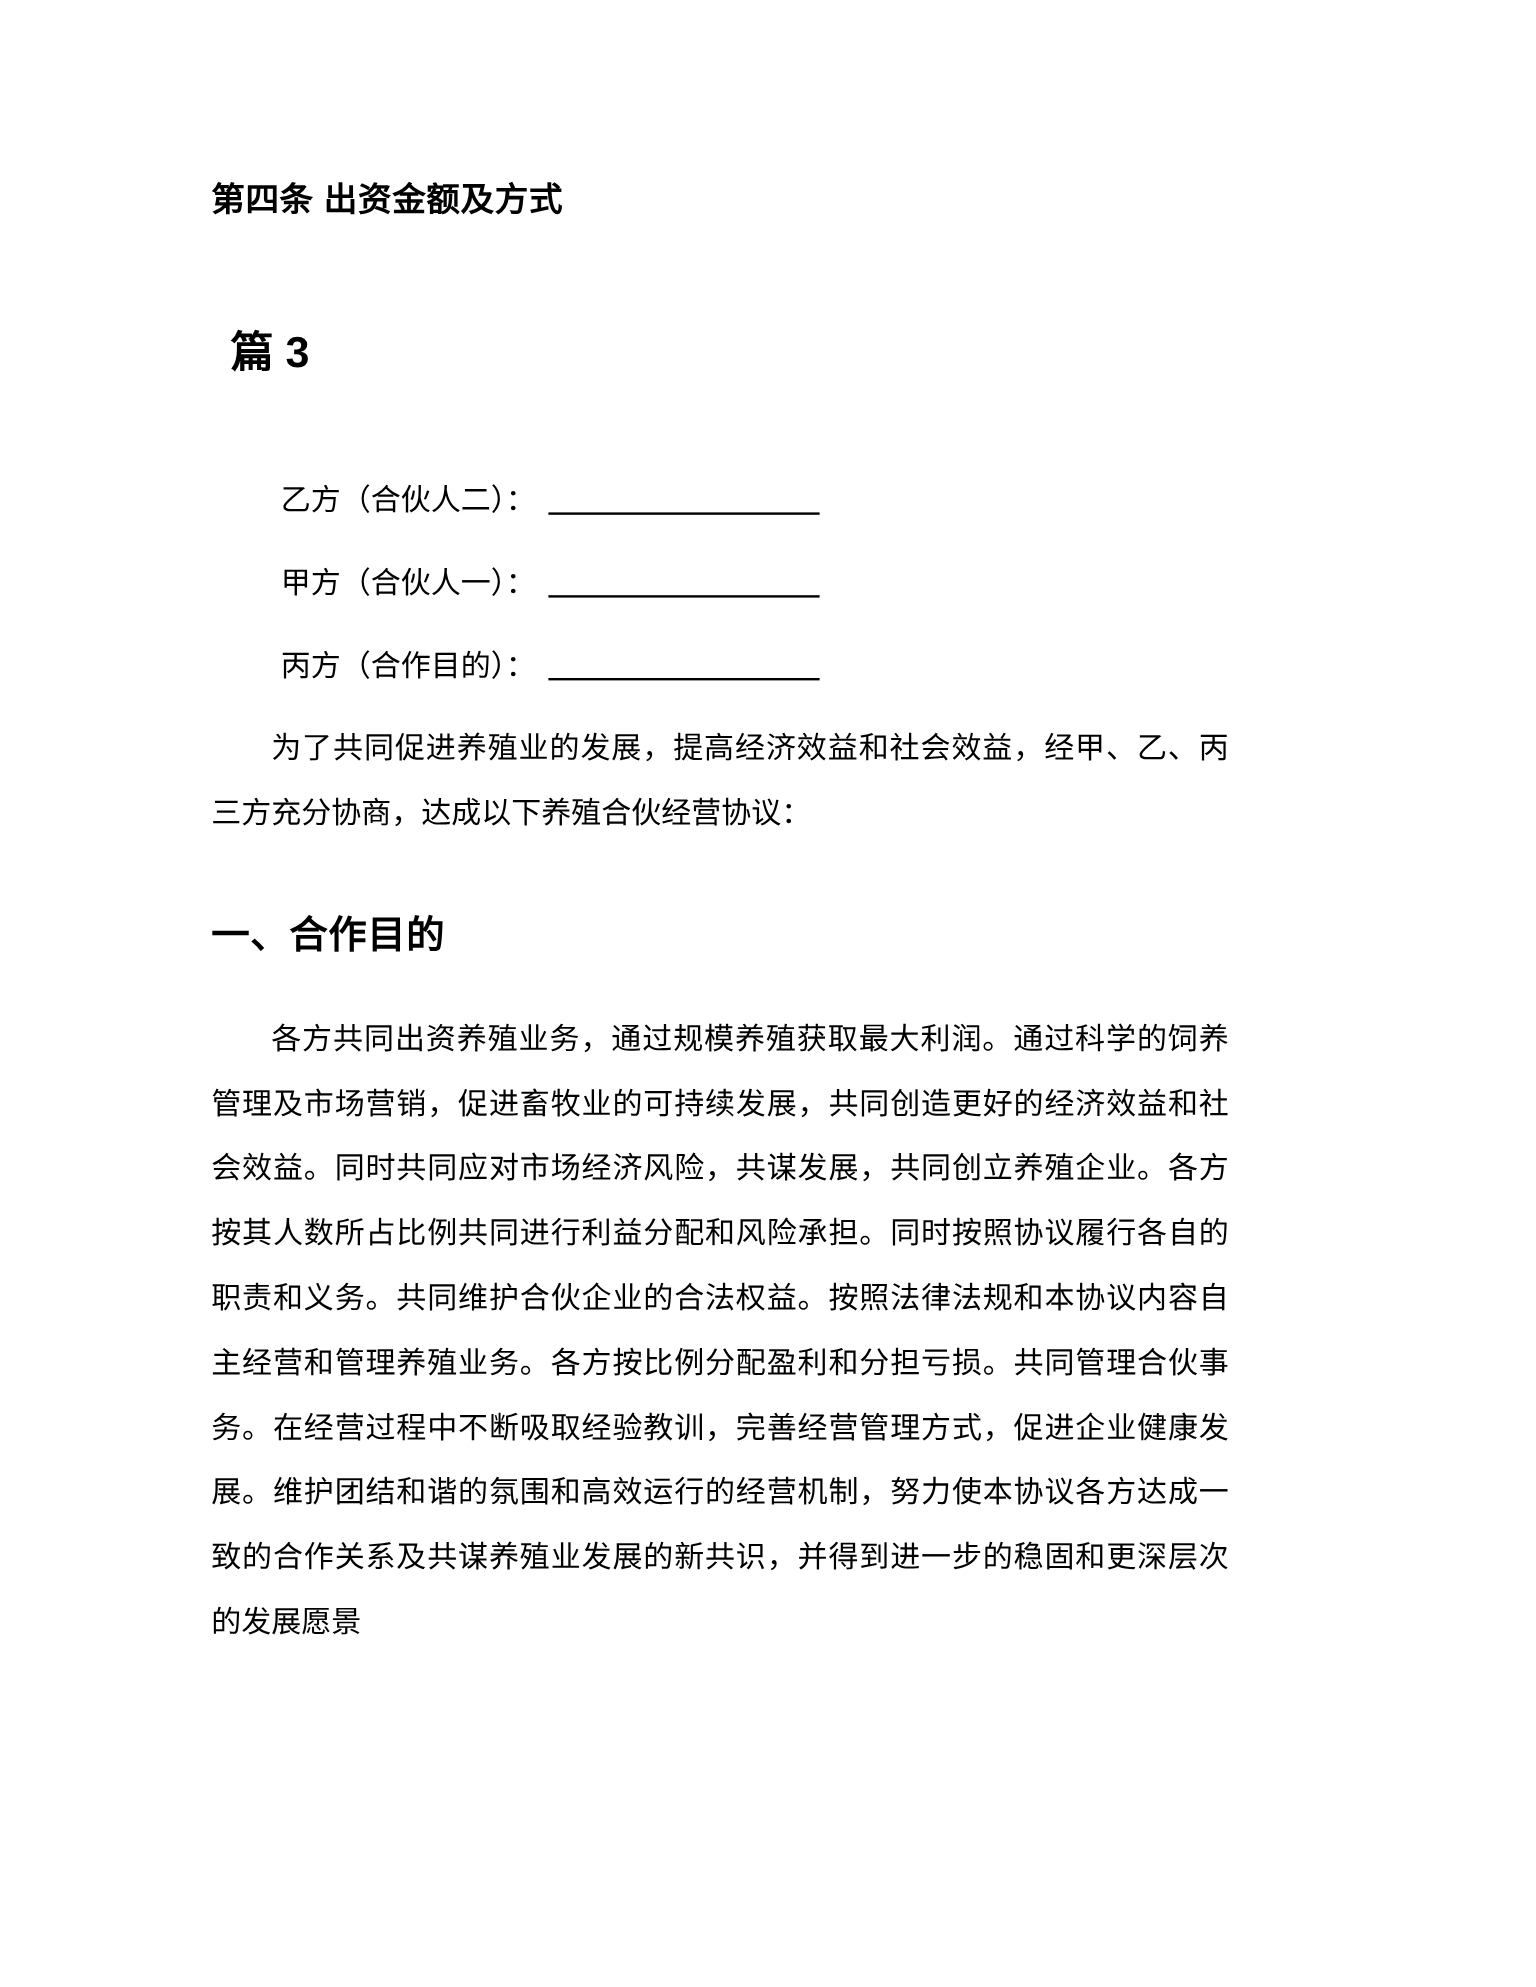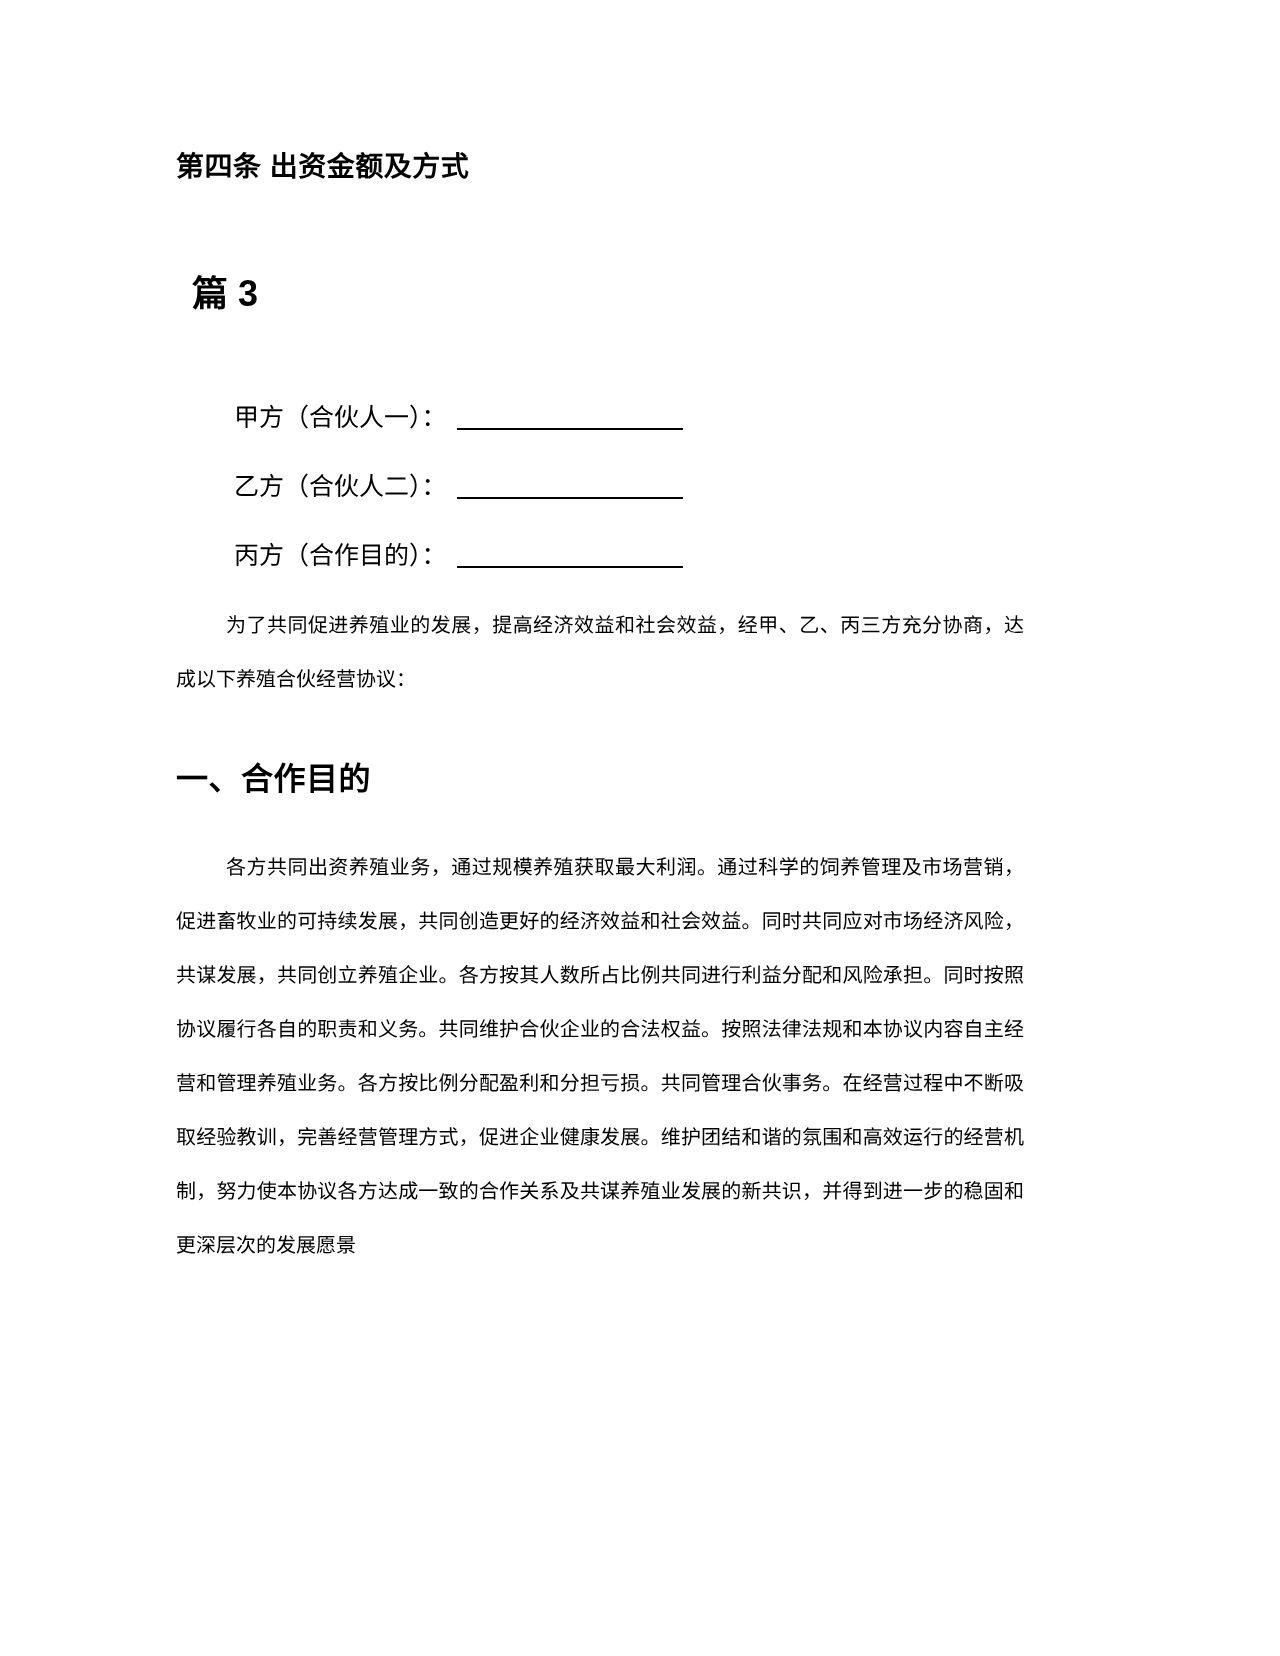--- a/index.html
+++ b/index.html
@@ -83,21 +83,21 @@
   .party-blank {
     display: inline-block;
     width: 226px;
     border-bottom: 2px solid #000000;
     vertical-align: -4px;
     margin-left: 10px;
   }
 
   
   .para {
-    font-size: 20px;
+    font-size: 25px;
     line-height: 54px;
     text-align: justify;
     text-justify: inter-character;
     text-indent: 50px;
     margin: 0;
     word-break: break-all;
     font-family: Liberation Serif, serif;
   }
 
   .para-intro {
@@ -114,25 +114,25 @@
 <div class="page">
   <div class="content">
 
     <h1 class="heading-clause">第四条 出资金额及方式</h1>
 
     <h2 class="heading-pian">篇 3</h2>
 
     <div class="party-block">
 
       <div class="party-line">
-        <span class="party-label">甲方（合伙人一）：</span><span class="party-blank"></span>
+        <span class="party-label">乙方（合伙人二）：</span><span class="party-blank"></span>
       </div>
 
       <div class="party-line">
-        <span class="party-label">乙方（合伙人二）：</span><span class="party-blank"></span>
+        <span class="party-label">甲方（合伙人一）：</span><span class="party-blank"></span>
       </div>
 
       <div class="party-line">
         <span class="party-label">丙方（合作目的）：</span><span class="party-blank"></span>
       </div>
 
     </div>
 
     <p class="para para-intro">为了共同促进养殖业的发展，提高经济效益和社会效益，经甲、乙、丙三方充分协商，达成以下养殖合伙经营协议：</p>
 

